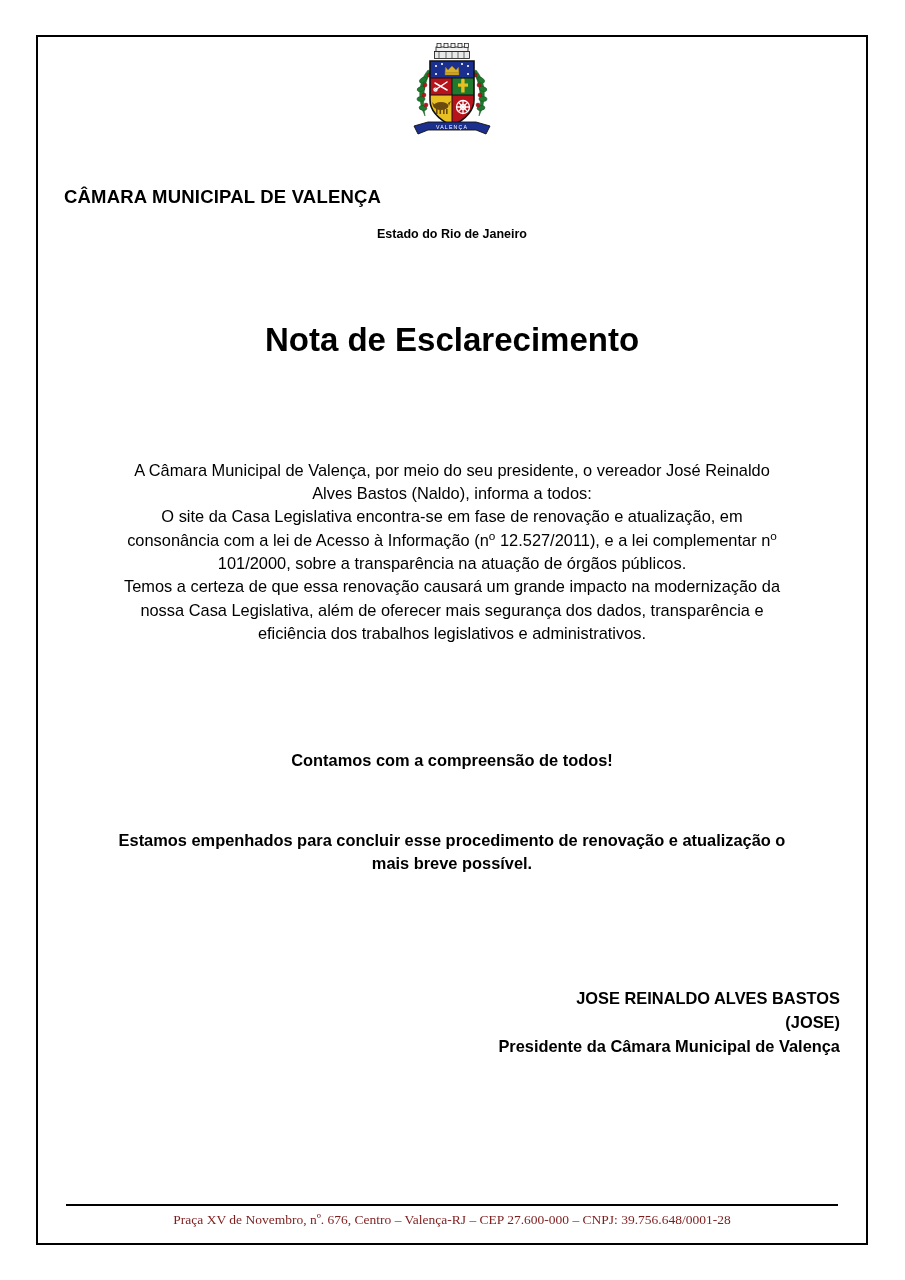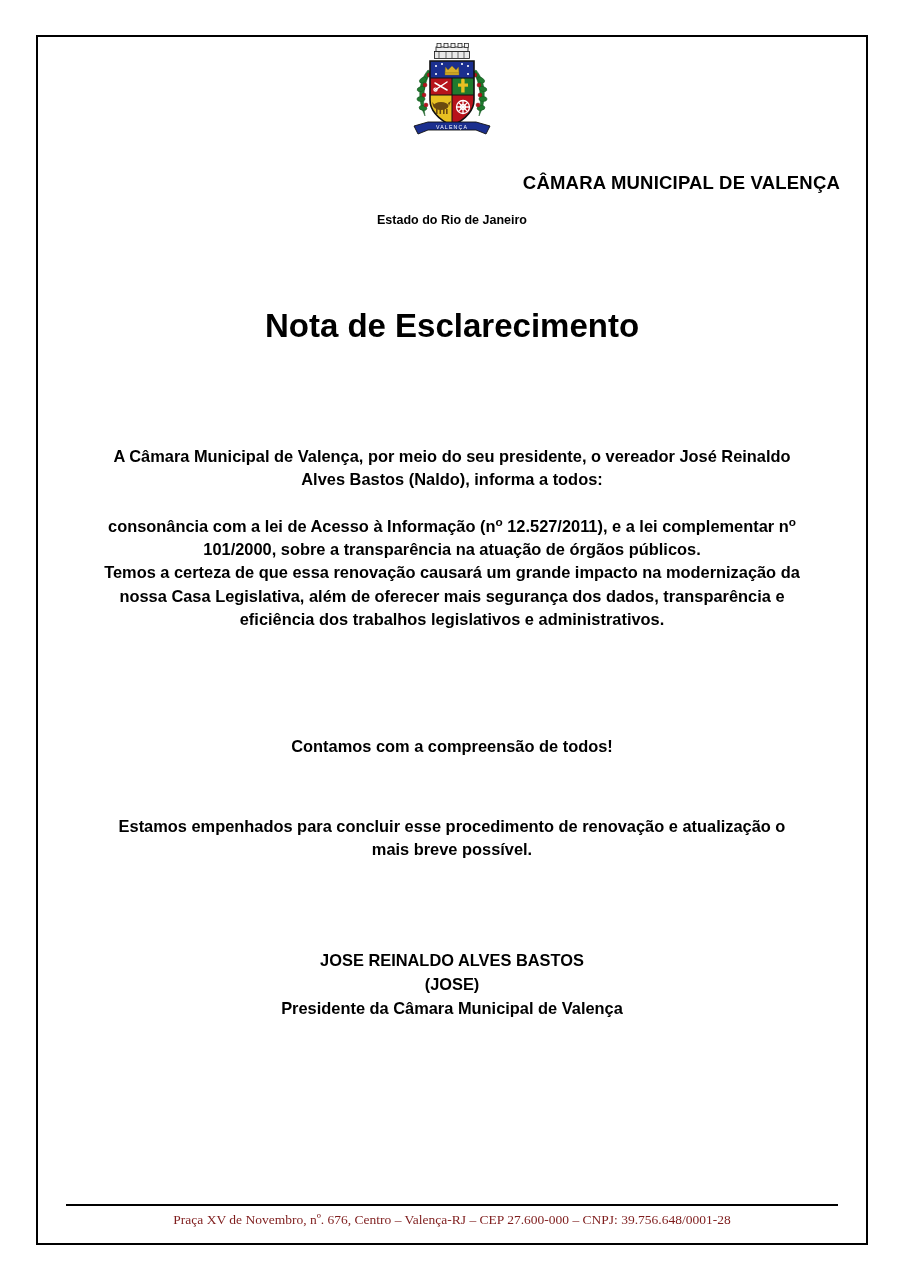--- a/index.html
+++ b/index.html
@@ -44,25 +44,25 @@
     padding-top: 5px;
   }
   .crest {
     display: inline-block;
     width: 88px;
     height: 102px;
   }
 
   
   .org-name {
-    text-align: right;
+    text-align: left;
     font-weight: bold;
     font-size: 18.5px;
     letter-spacing: 0.2px;
-    margin-top: 24px;
+    margin-top: 38px;
     line-height: 1.15;
   }
   .org-state {
     text-align: center;
     font-weight: bold;
     font-size: 12.5px;
     margin-top: 20px;
     line-height: 1.2;
   }
 
@@ -72,21 +72,21 @@
     font-weight: bold;
     font-size: 33px;
     margin-top: 78px;
     line-height: 1.2;
   }
 
   
   .body-block {
     margin-top: 99px;
     text-align: center;
-    font-weight: bold;
+    font-weight: normal;
     font-size: 16.4px;
     line-height: 1.42;
     padding: 0 16px;
   }
   .body-block p {
     margin: 0;
   }
 
   .closing-block {
     margin-top: 104px;
@@ -98,22 +98,22 @@
   }
   .closing-block p {
     margin: 16px;
   }
   .closing-gap {
     height: 24px;
   }
 
   
   .signature-block {
-    margin-top: 88px;
-    text-align: center;
+    margin-top: 112px;
+    text-align: right;
     font-weight: bold;
     font-size: 16.4px;
     line-height: 1.45;
   }
   .signature-block div {
     margin: 0;
   }
 
   
   .footer {
@@ -267,20 +267,21 @@
 
     <div class="doc-title">Nota de Esclarecimento</div>
 
     <div class="body-block">
       <p>
         <span>A Câmara Municipal de Valença, por meio do seu presidente, o vereador José Reinaldo</span>
         <br>
         <span>Alves Bastos (Naldo), informa a todos:</span>
       </p>
       <p>
+        <span>O site da Casa Legislativa encontra-se em fase de renovação e atualização, em</span>
         <br>
         <span>consonância com a lei de Acesso à Informação (n</span><span class="sup">o</span><span> 12.527/2011), e a lei complementar n</span><span class="sup">o</span>
         <br>
         <span>101/2000, sobre a transparência na atuação de órgãos públicos.</span>
       </p>
       <p>
         <span>Temos a certeza de que essa renovação causará um grande impacto na modernização da</span>
         <br>
         <span>nossa Casa Legislativa, além de oferecer mais segurança dos dados, transparência e</span>
         <br>

